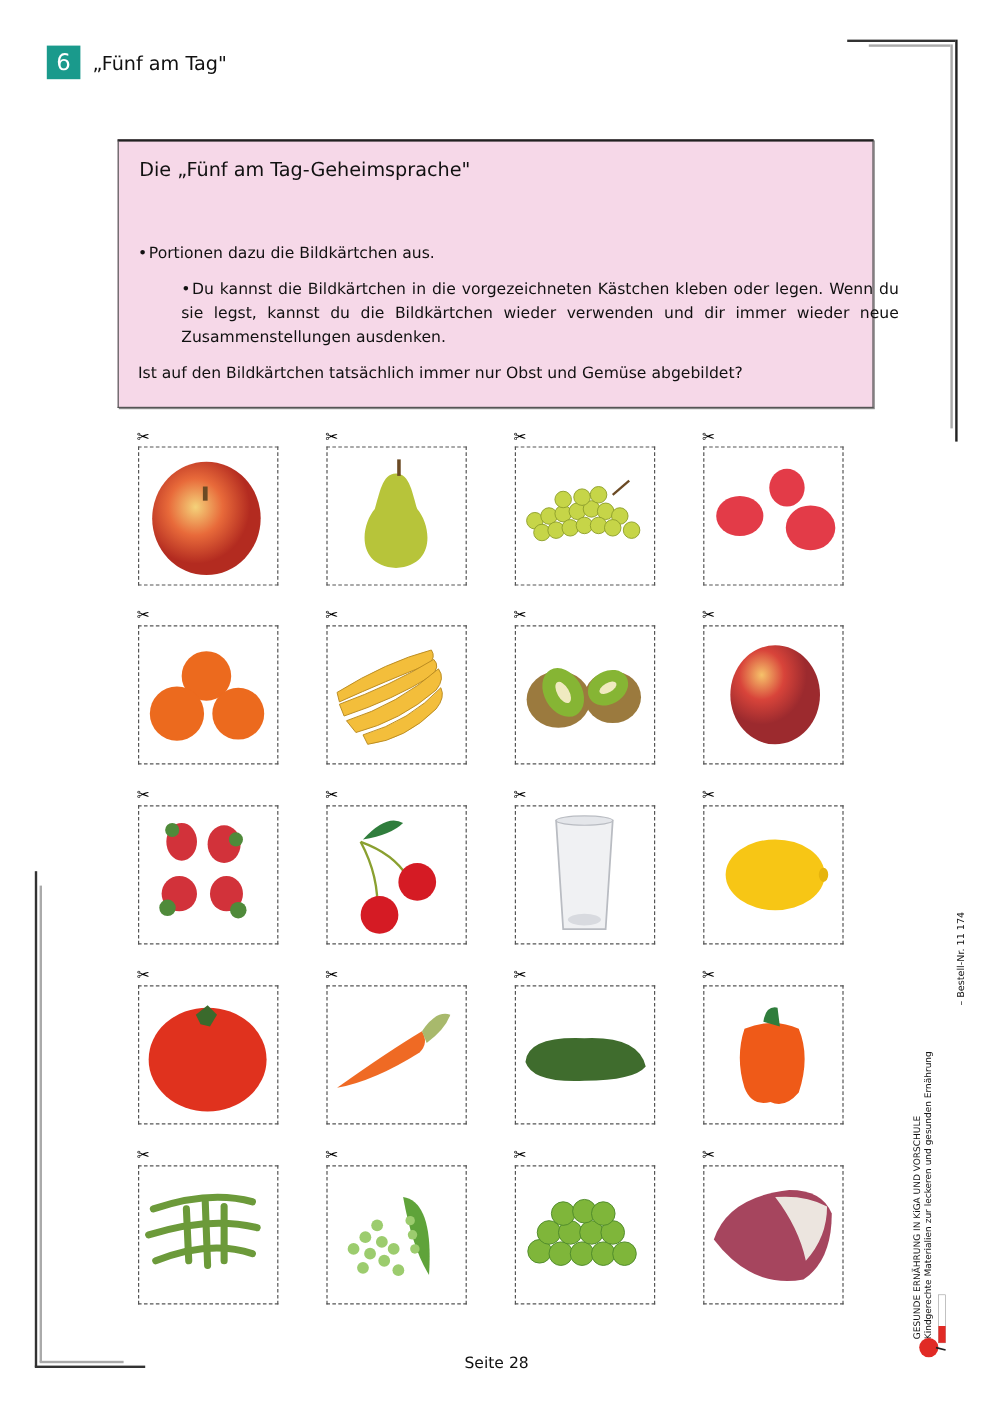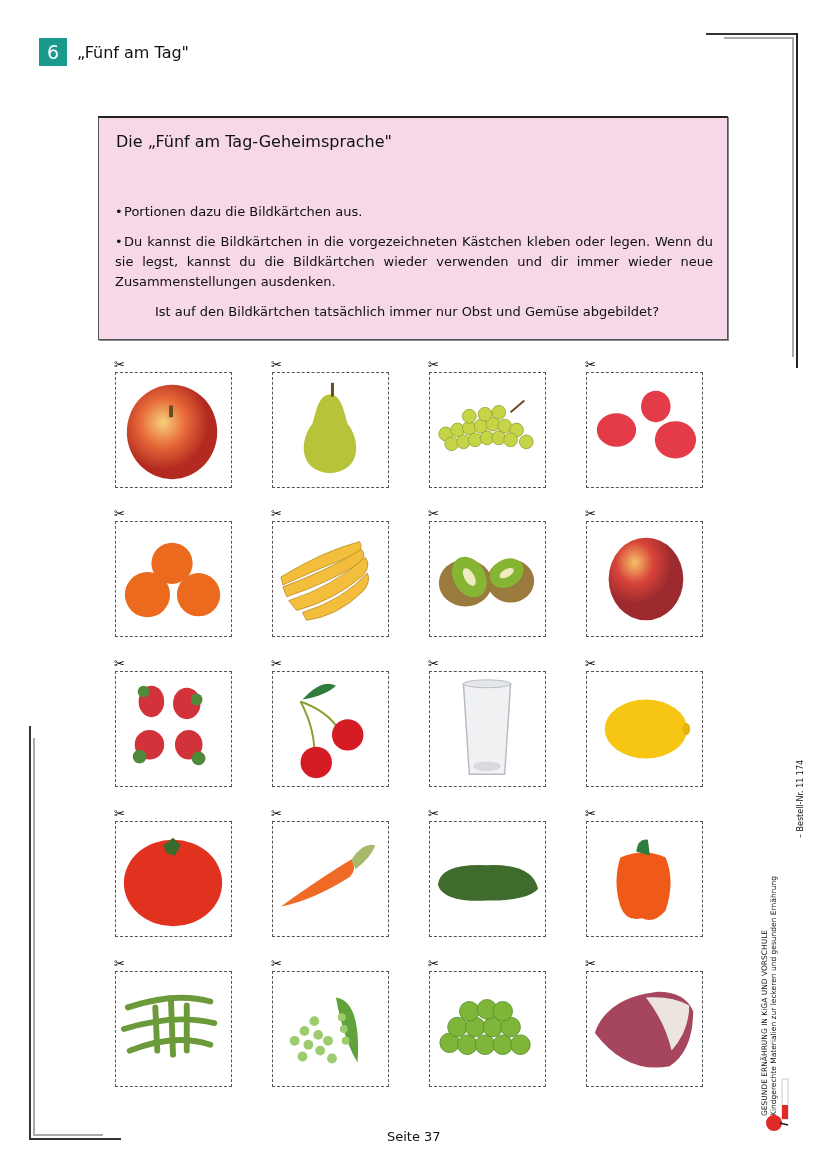--- a/index.html
+++ b/index.html
@@ -8,21 +8,21 @@
   
   .chap-badge{left:39px;top:38px;width:28px;height:28px;background:#1a9a8c;color:#fff;font-size:19px;line-height:28px;text-align:center;}
   .chap-title{left:77px;top:43px;font-size:16px;color:#111;}
   
   .line{position:absolute;}
   
   .task-box{left:98px;top:116px;width:628px;height:221px;background:#f6d8e8;border:1px solid #555;border-top:2px solid #222;box-shadow:1px 1px 0 #888;}
   .task-title{position:absolute;left:17px;top:14px;font-size:16px;font-weight:normal;}
   .bullet{position:absolute;left:16px;font-size:13px;line-height:20px;width:598px;text-align:justify;}
   .bullet .dot{display:inline-block;width:9px;}
-  .question{position:absolute;left:16px;top:186px;font-size:13px;margin-left:40px;}
+  .question{position:absolute;left:16px;top:186px;font-size:13px;}
   
   .card{position:absolute;width:117px;height:116px;border:1.3px dashed #555;box-sizing:border-box;background:#fff;}
   .scissor{position:absolute;left:-2px;top:-15px;font-size:13px;line-height:13px;color:#000;}
   .card svg{position:absolute;left:0;top:0;width:100%;height:100%;}
   .pagenum{left:387px;top:1129px;font-size:13px;}
   .side-text{position:absolute;left:760px;top:1116px;transform:rotate(-90deg);transform-origin:0 0;white-space:nowrap;font-size:7.5px;line-height:9px;color:#111;}
   .side-text2{position:absolute;left:796px;top:838px;transform:rotate(-90deg);transform-origin:0 0;white-space:nowrap;font-size:8px;color:#111;}
   .logo{position:absolute;left:764px;top:1075px;width:26px;height:60px;}
 </style>
 </head>
@@ -37,21 +37,21 @@
 <div class="line" style="left:792px;top:37px;width:2px;height:320px;background:#aaa;"></div>
 
 <div class="line" style="left:29px;top:726px;width:2px;height:413px;background:#333;"></div>
 <div class="line" style="left:33px;top:738px;width:2px;height:397px;background:#aaa;"></div>
 <div class="line" style="left:29px;top:1138px;width:92px;height:2px;background:#333;"></div>
 <div class="line" style="left:33px;top:1134px;width:70px;height:2px;background:#aaa;"></div>
 
 <div class="abs task-box">
   <div class="task-title">Die „Fünf am Tag-Geheimsprache"</div>
   <div class="bullet" style="top:84px;"><span class="dot">•</span><span>Portionen dazu die Bildkärtchen aus.</span></div>
-  <div class="bullet" style="top:114px;"><span class="dot">•</span><span>Du kannst die Bildkärtchen in die vorgezeichneten Kästchen kleben oder legen. Wenn du sie legst, kannst du die Bildkärtchen wieder verwenden und dir immer wieder neue Zusammenstellungen ausdenken.</span></div>
+  <div class="bullet" style="top:114px;margin-left:36px;"><span class="dot">•</span><span>Du kannst die Bildkärtchen in die vorgezeichneten Kästchen kleben oder legen. Wenn du sie legst, kannst du die Bildkärtchen wieder verwenden und dir immer wieder neue Zusammenstellungen ausdenken.</span></div>
   <div class="question">Ist auf den Bildkärtchen tatsächlich immer nur Obst und Gemüse abgebildet?</div>
 </div>
 
 <div id="card-grid">
 
   <div class="card" style="left:115px;top:372px;">
     <span class="scissor">✂</span>
     <svg viewBox="0 0 117 116">
         <defs>
           <radialGradient id="ga" cx="40%" cy="40%">
@@ -278,21 +278,21 @@
   </div>
   <div class="card" style="left:586px;top:971px;">
     <span class="scissor">✂</span>
     <svg viewBox="0 0 117 116">
         <path d="M8 62 Q20 26 72 20 Q100 20 108 40 Q108 80 84 96 Q40 104 8 62Z" fill="#a6455e"></path>
         <path d="M60 26 Q86 24 104 34 Q104 60 86 80 Q80 52 60 26Z" fill="#ece5df"></path>
       </svg>
   </div>
 </div>
 
-<div class="abs pagenum">Seite 37</div>
+<div class="abs pagenum">Seite 28</div>
 
 <div class="side-text">
   <div>GESUNDE ERNÄHRUNG IN KiGA UND VORSCHULE</div>
   <div>Kindgerechte Materialien zur leckeren und gesunden Ernährung</div>
 </div>
 <div class="side-text2">–   Bestell-Nr. 11 174</div>
 <svg class="logo" viewBox="0 0 26 60">
   <circle cx="10" cy="48" r="8" fill="#e12a25"></circle>
   <path d="M16 48 L24 50" stroke="#222" stroke-width="1.5"></path>
   <rect x="18" y="4" width="6" height="40" fill="#fff" stroke="#999" stroke-width=".5"></rect>

